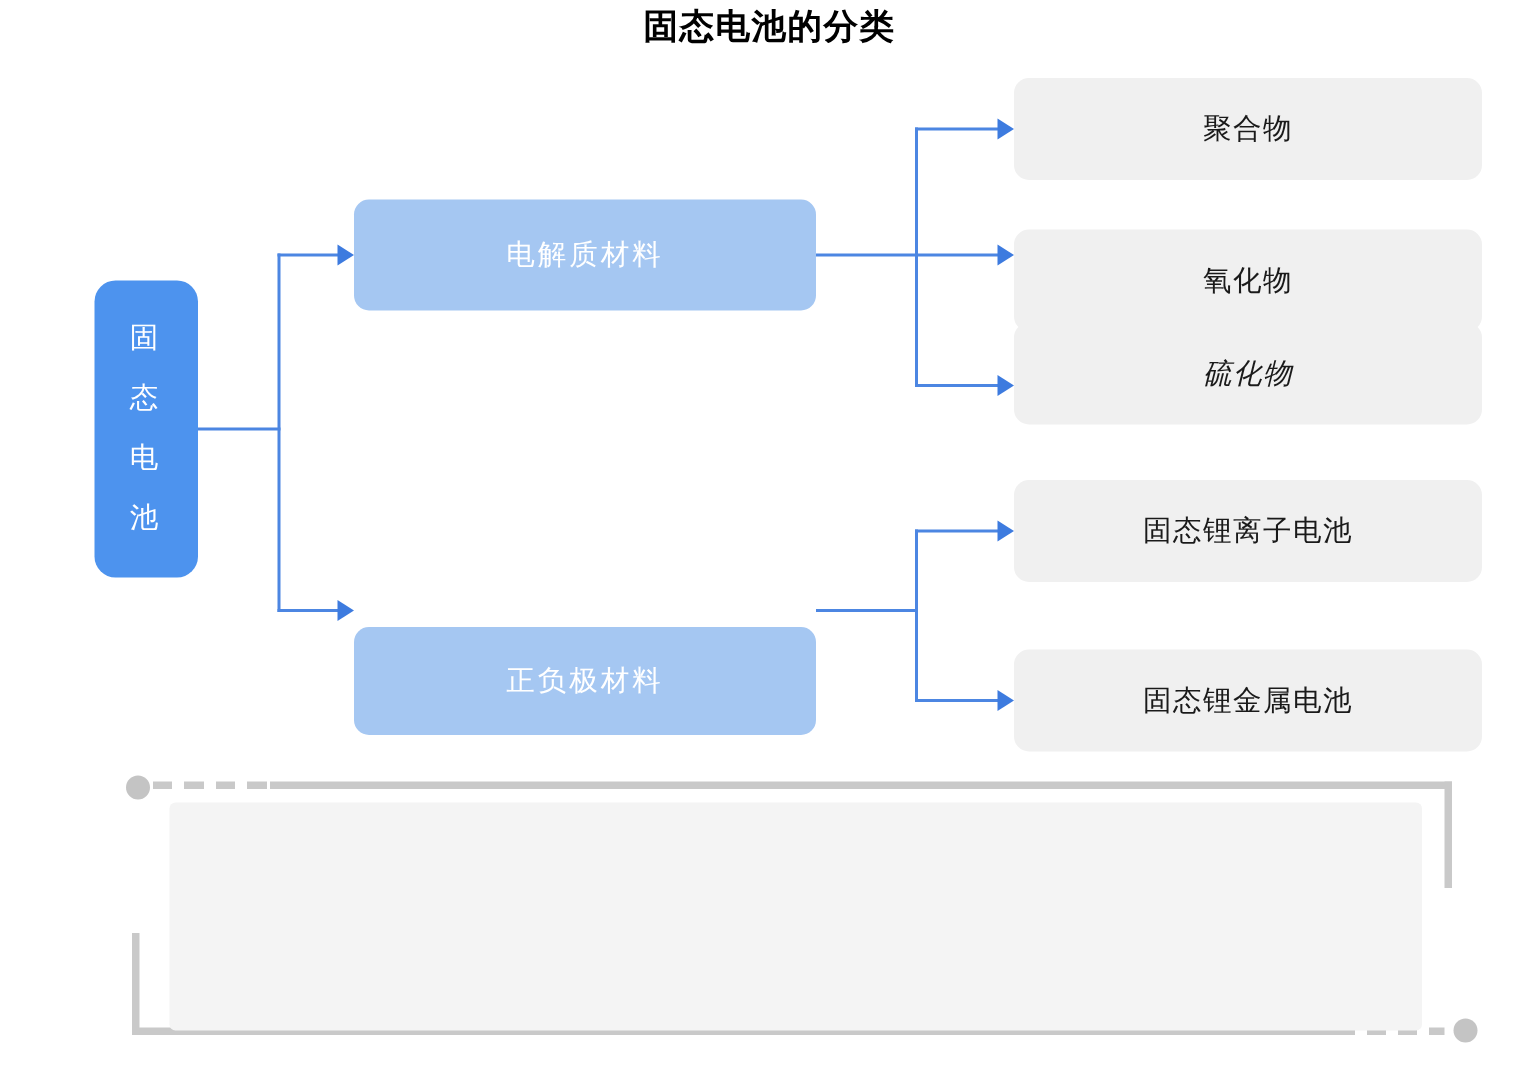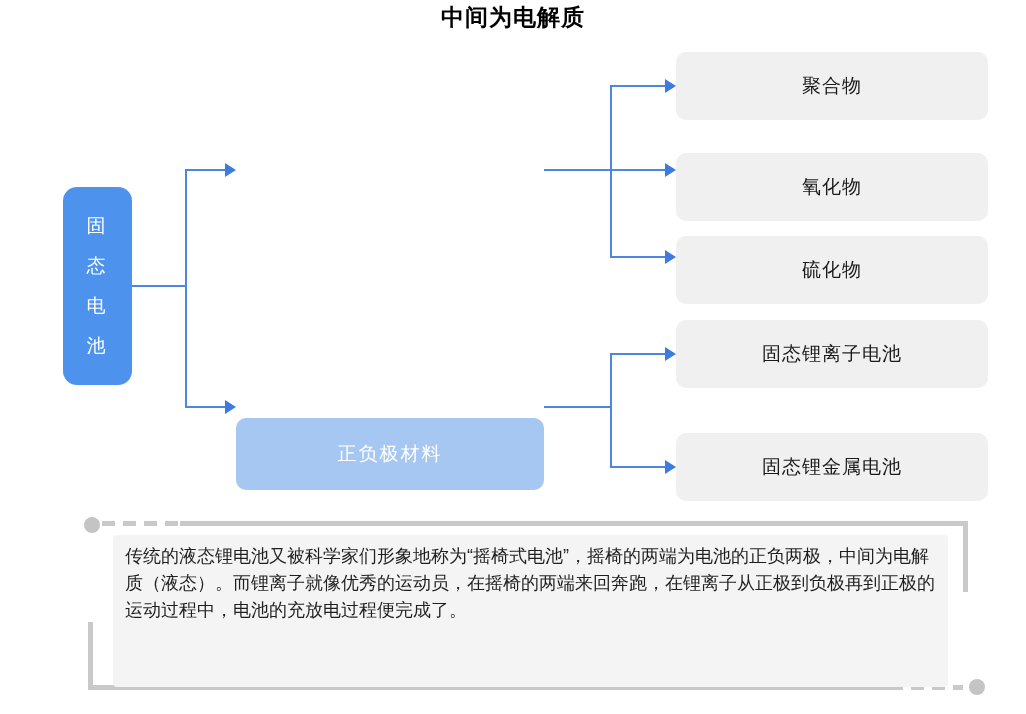--- a/index.html
+++ b/index.html
@@ -21,21 +21,21 @@
   .branch-node{
     left:236px;width:308px;border-radius:10px;background:#A5C7F2;
     color:#fff;font-size:19px;font-weight:500;letter-spacing:2px;
   }
   .branch-1{top:133px;height:74px;}
   .branch-2{top:371px;height:72px;margin-top:47px;}
   .leaf-node{
     left:676px;width:312px;height:68px;border-radius:10px;background:#F0F0F0;
     color:#1a1a1a;font-size:19px;letter-spacing:1px;
   }
-  .leaf-1{top:52px;}.leaf-2{top:137px;margin-top:16px;}.leaf-3{top:236px;}.leaf-4{top:320px;}.leaf-5{top:433px;}
+  .leaf-1{top:52px;}.leaf-2{top:137px;margin-top:16px;}.leaf-3{top:215px;font-style:italic;}.leaf-4{top:320px;}.leaf-5{top:433px;}
   
   .cline{position:absolute;background:#4C86E2;}
   .arrow{
     position:absolute;width:0;height:0;
     border-top:7px solid transparent;border-bottom:7px solid transparent;
     border-left:11px solid #3D7BDF;
   }
   
   .frame-dot{position:absolute;width:16px;height:16px;border-radius:50%;background:#C4C4C4;}
   .frame-dash{
@@ -56,21 +56,21 @@
     background:#F4F4F4;border-radius:4px;box-sizing:border-box;
     padding:8px 12px;color:#1f1f1f;font-size:18px;line-height:27px;
   }
   .note p{margin:0;}
 </style>
 </head>
 <body>
 
 <div class="canvas">
 
-  <div class="title">中间为电解质</div>
+  <div class="title">固态电池的分类</div>
 
   <div class="cline" style="left:132px;top:285px;width:55px;height:2px;"></div>
   <div class="cline" style="left:185px;top:169px;width:2px;height:239px;"></div>
   <div class="cline" style="left:185px;top:169px;width:42px;height:2px;"></div>
   <div class="cline" style="left:185px;top:406px;width:42px;height:2px;"></div>
   <div class="arrow" style="left:225px;top:163px;"></div>
   <div class="arrow" style="left:225px;top:400px;"></div>
 
   <div class="cline" style="left:544px;top:169px;width:68px;height:2px;"></div>
   <div class="cline" style="left:610px;top:85px;width:2px;height:173px;"></div>
@@ -85,20 +85,23 @@
   <div class="cline" style="left:610px;top:353px;width:2px;height:115px;"></div>
   <div class="cline" style="left:610px;top:353px;width:56px;height:2px;"></div>
   <div class="cline" style="left:610px;top:466px;width:56px;height:2px;"></div>
   <div class="arrow" style="left:665px;top:347px;"></div>
   <div class="arrow" style="left:665px;top:460px;"></div>
 
   <div class="node root-node">
     <span class="vtext">固态电池</span>
   </div>
 
+  <div class="node branch-node branch-1">
+    <span>电解质材料</span>
+  </div>
   <div class="node branch-node branch-2">
     <span>正负极材料</span>
   </div>
 
   <div class="node leaf-node leaf-1">
     <span>聚合物</span>
   </div>
   <div class="node leaf-node leaf-2">
     <span>氧化物</span>
   </div>
@@ -113,16 +116,15 @@
   </div>
 
   <div class="frame-dot" style="left:84px;top:517px;"></div>
   <div class="frame-dash" style="left:102px;top:521px;width:78px;"></div>
   <div class="frame-corner-top"></div>
   <div class="frame-corner-bottom"></div>
   <div class="frame-dash" style="left:890px;top:685px;width:73px;"></div>
   <div class="frame-dot" style="left:969px;top:679px;"></div>
 
   <div class="note">
-    <p>传统的液态锂电池又被科学家们形象地称为“摇椅式电池”，摇椅的两端为电池的正负两极，中间为电解质（液态）。而锂离子就像优秀的运动员，在摇椅的两端来回奔跑，在锂离子从正极到负极再到正极的运动过程中，电池的充放电过程便完成了。</p>
   </div>
 
 </div>
 
 </body></html>

